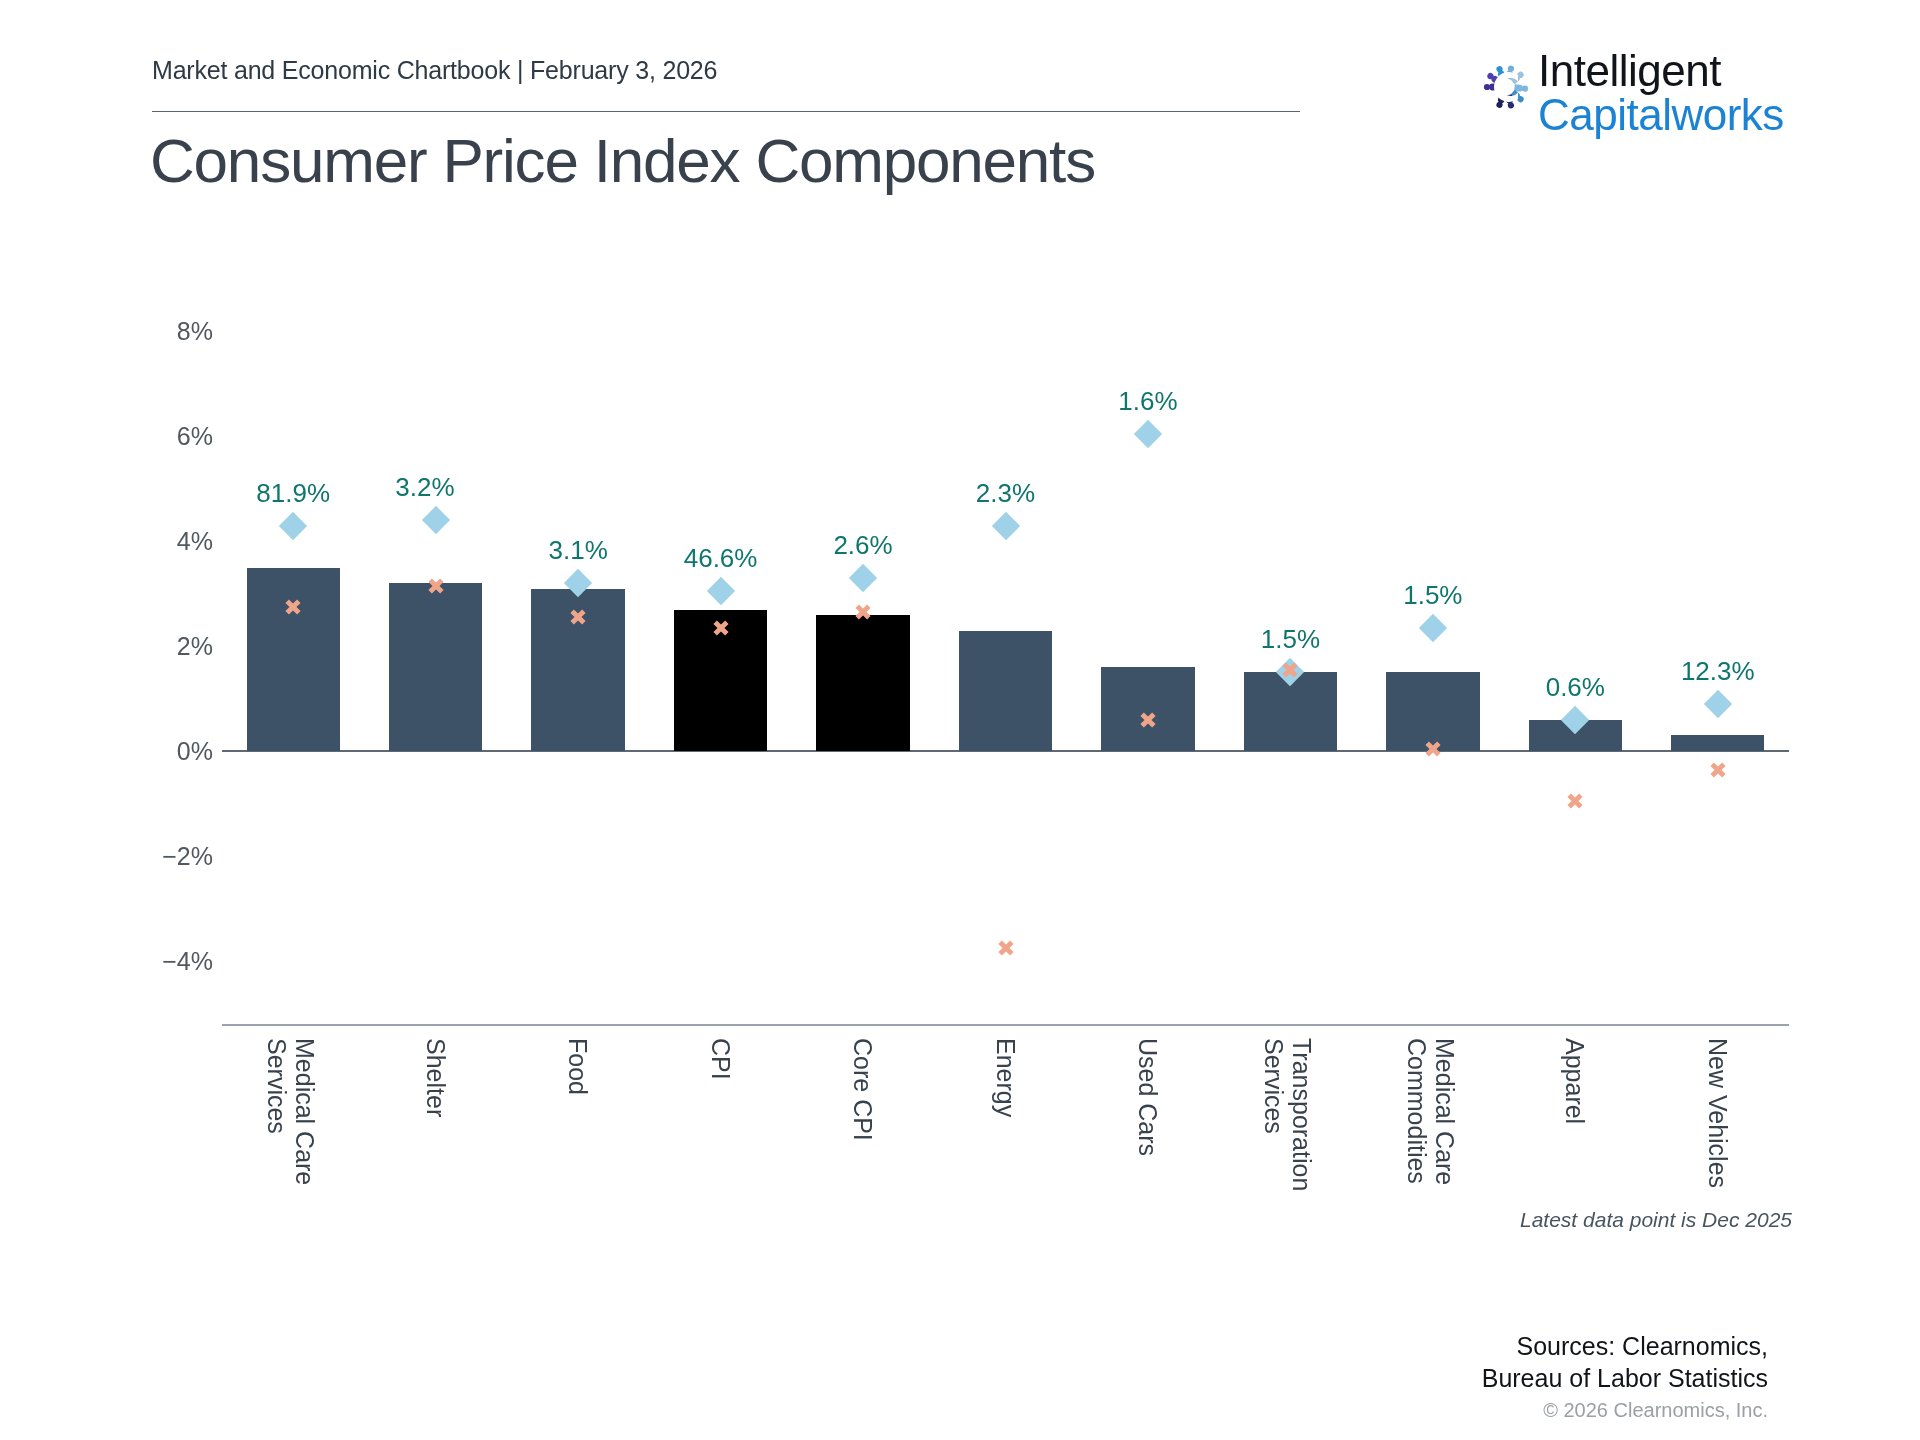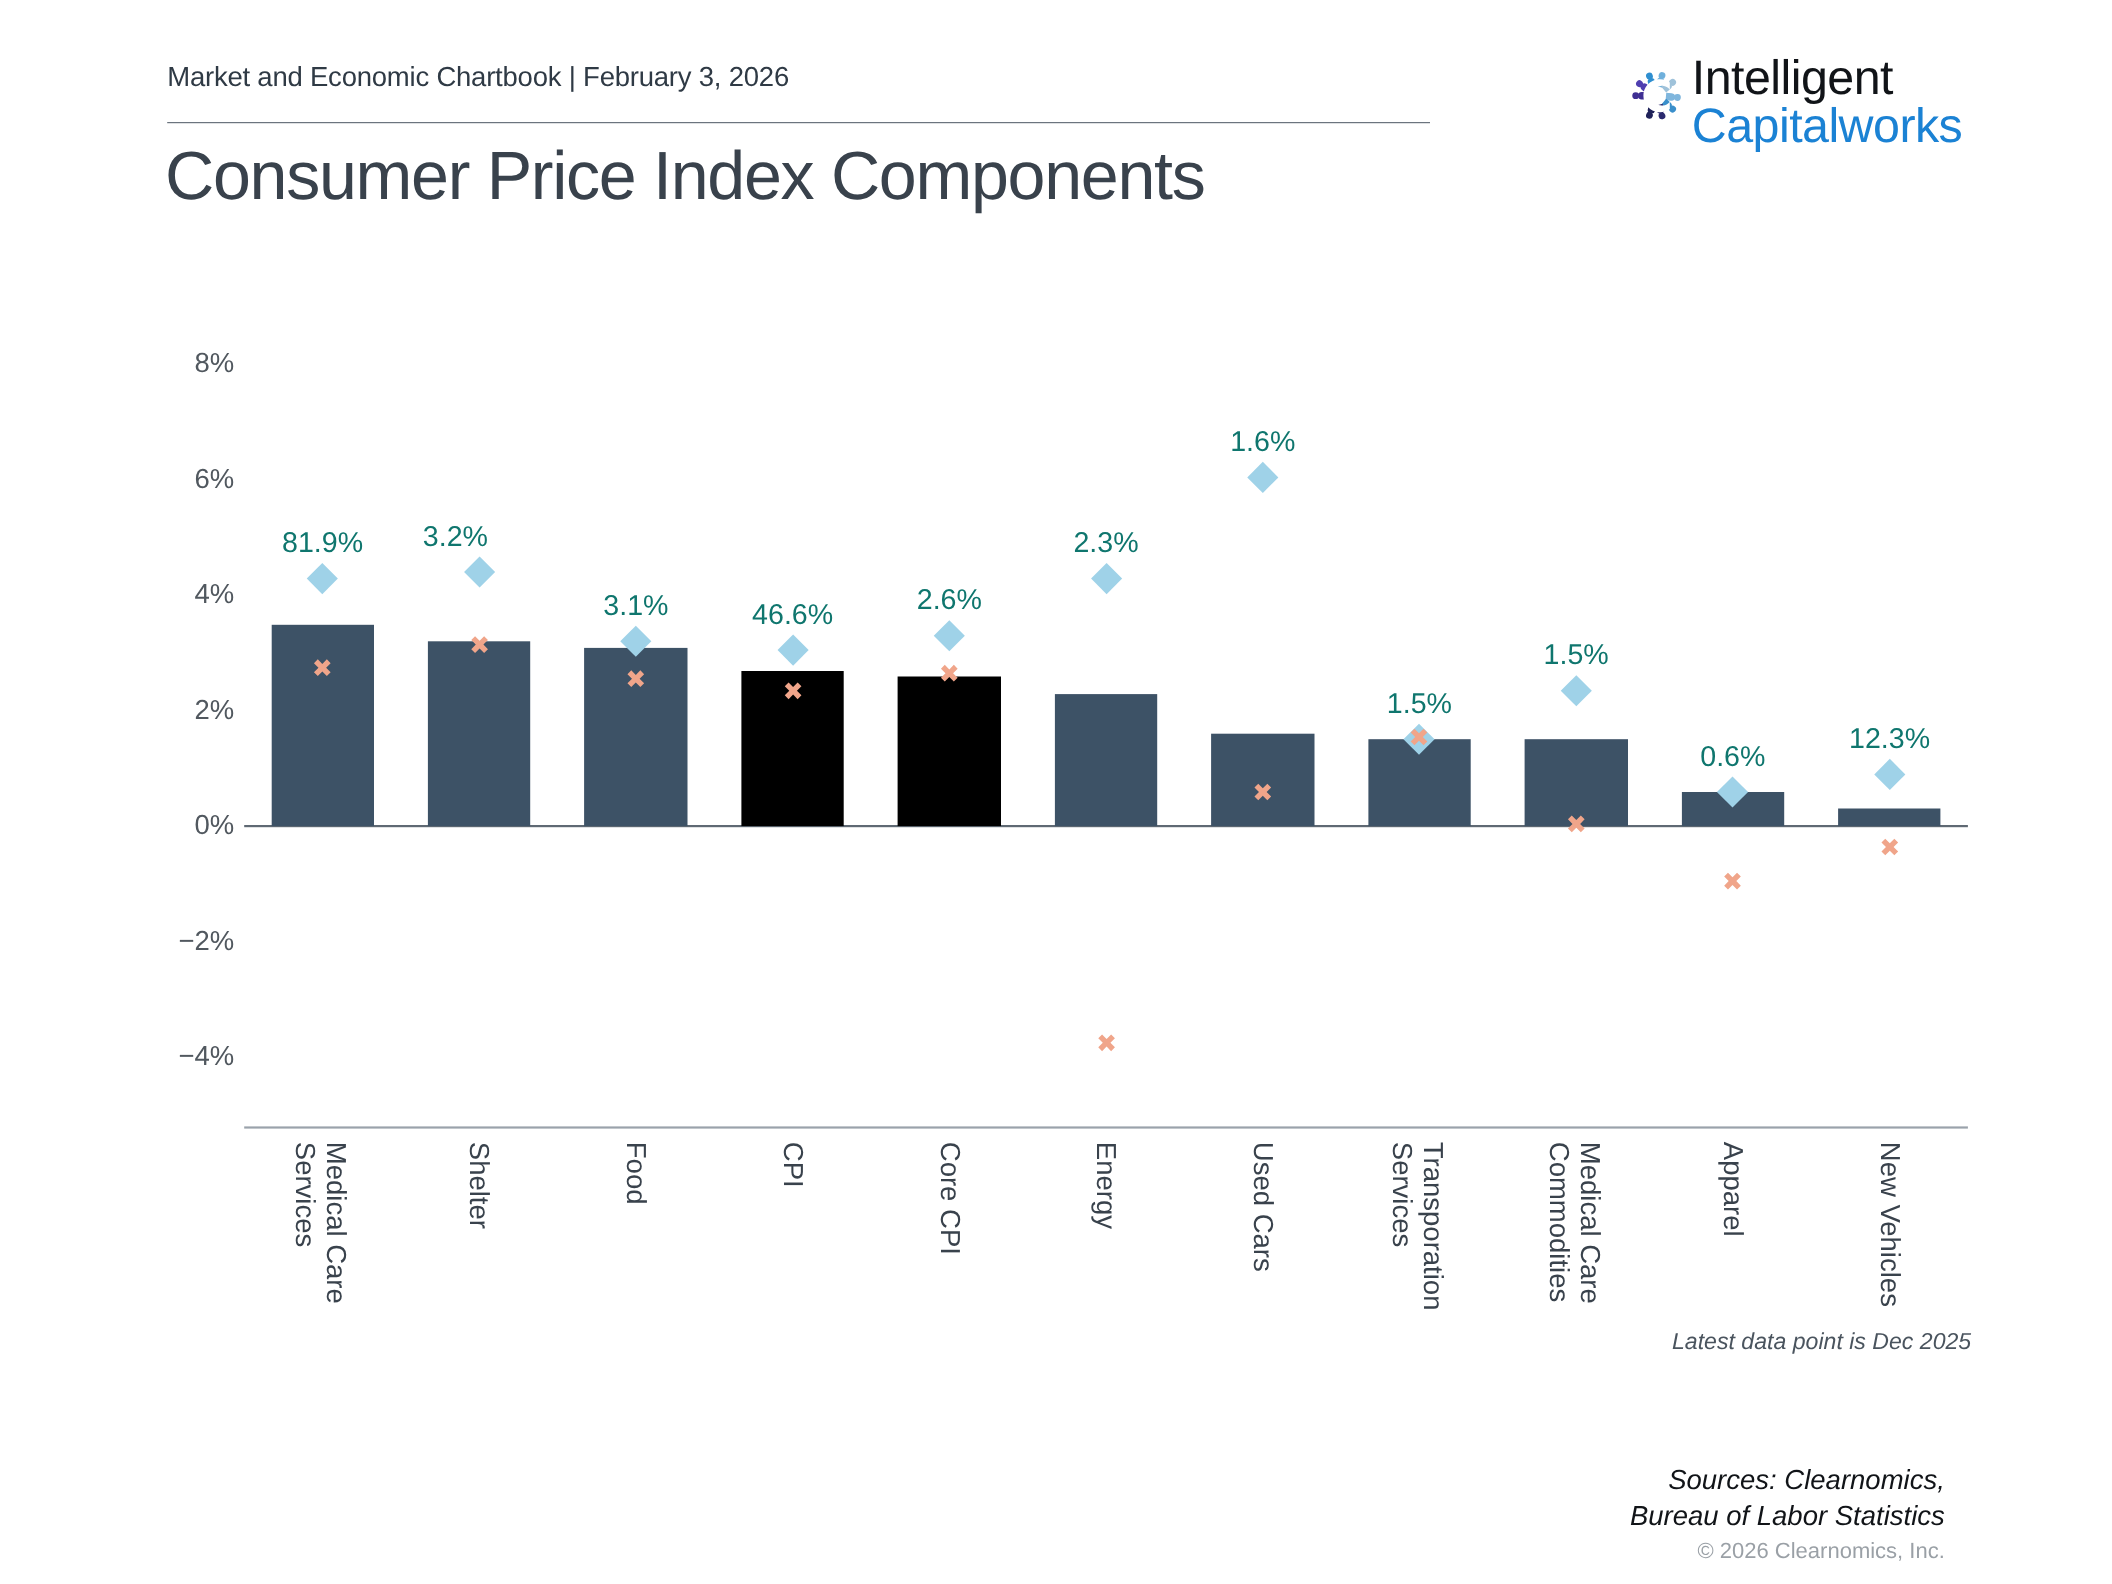--- a/index.html
+++ b/index.html
@@ -91,21 +91,21 @@
   .lg-x{width:24px;height:24px;}
   .legend-label{font-size:30px;color:#1a1a1a;margin-left:4px;letter-spacing:-0.2px;}
 
   
   .note{
     position:absolute;left:1520px;top:1208px;
     font-size:21px;font-style:italic;color:#4a545e;white-space:nowrap;
   }
   .sources{
     position:absolute;right:152px;top:1330px;
-    font-size:25px;color:#111418;text-align:right;line-height:1.28;font-style:italic;
+    font-size:25px;color:#111418;text-align:right;line-height:1.28;
   }
   .copyright{
     position:absolute;right:152px;top:1399px;
     font-size:20px;color:#9aa0a6;text-align:right;white-space:nowrap;
   }
 </style>
 </head>
 <body>
 
 <div class="page">
@@ -196,21 +196,21 @@
       <div class="vlabel" style="left: 293.227px; top: 477.59px;">81.9%</div>
       <div class="peak" style="left: 293.227px; top: 525.59px;"></div>
       <div class="trough" style="left: 293.227px; top: 606.907px;">
         <svg viewBox="0 0 24 24" width="26" height="26">
           <path d="M5 8.2 L8.2 5 L12 8.8 L15.8 5 L19 8.2 L15.2 12 L19 15.8 L15.8 19 L12 15.2 L8.2 19 L5 15.8 L8.8 12 Z" fill="#f0a58a"></path>
         </svg>
       </div>
       <div class="cat" style="left: 263.227px; top: 1038px;">Medical Care
 Services</div>
       <div class="bar" style="left: 389.028px; top: 583.299px; width: 93.3077px; height: 167.881px;"></div>
-      <div class="vlabel" style="left: 414px; top: 472.343px;">3.2%</div>
+      <div class="vlabel" style="left: 425px; top: 472.343px;">3.2%</div>
       <div class="peak" style="left: 435.682px; top: 520.343px;"></div>
       <div class="trough" style="left: 435.682px; top: 585.922px;">
         <svg viewBox="0 0 24 24" width="26" height="26">
           <path d="M5 8.2 L8.2 5 L12 8.8 L15.8 5 L19 8.2 L15.2 12 L19 15.8 L15.8 19 L12 15.2 L8.2 19 L5 15.8 L8.8 12 Z" fill="#f0a58a"></path>
         </svg>
       </div>
       <div class="cat" style="left: 421.682px; top: 1038px;">Shelter</div>
       <div class="bar" style="left: 531.482px; top: 588.545px; width: 93.3077px; height: 162.634px;"></div>
       <div class="vlabel" style="left: 578.136px; top: 535.299px;">3.1%</div>
       <div class="peak" style="left: 578.136px; top: 583.299px;"></div>

